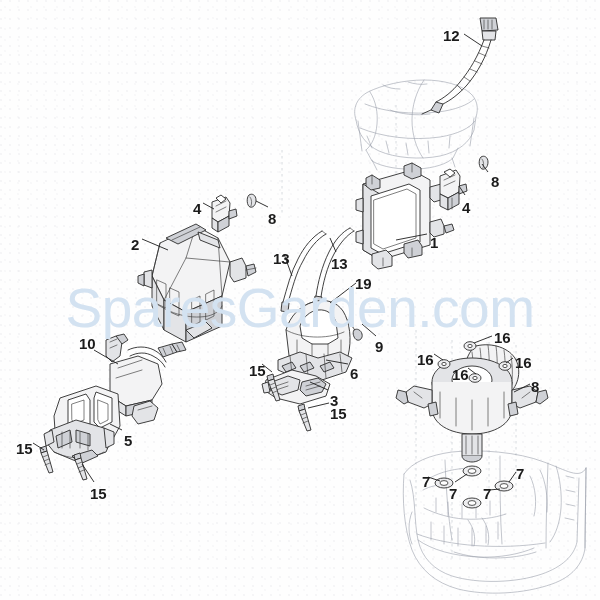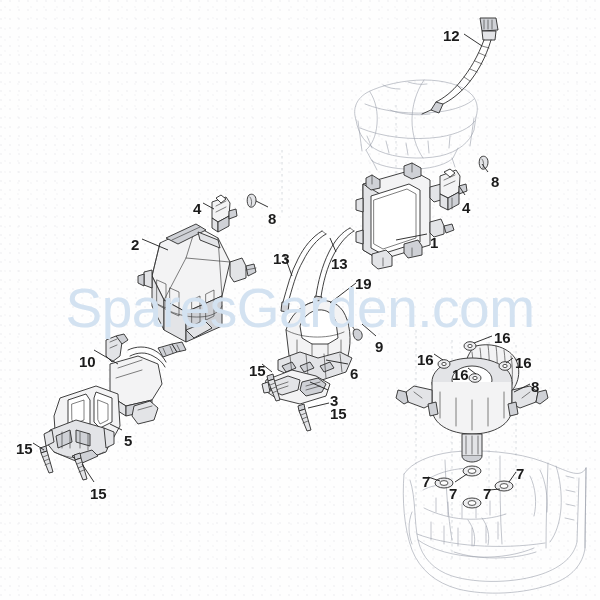--- a/index.html
+++ b/index.html
@@ -423,21 +423,21 @@
     <div class="callout" style="left:491px; top:174px;">8</div>
     <div class="callout" style="left:462px; top:200px;">4</div>
     <div class="callout" style="left:430px; top:235px;">1</div>
     <div class="callout" style="left:268px; top:211px;">8</div>
     <div class="callout" style="left:193px; top:201px;">4</div>
     <div class="callout" style="left:131px; top:237px;">2</div>
     <div class="callout" style="left:273px; top:251px;">13</div>
     <div class="callout" style="left:331px; top:256px;">13</div>
     <div class="callout" style="left:355px; top:276px;">19</div>
     <div class="callout" style="left:375px; top:339px;">9</div>
-    <div class="callout" style="left:79px;  top:354px;">10</div>
+    <div class="callout" style="left:79px;  top:336px;">10</div>
     <div class="callout" style="left:249px; top:363px;">15</div>
     <div class="callout" style="left:350px; top:366px;">6</div>
     <div class="callout" style="left:330px; top:393px;">3</div>
     <div class="callout" style="left:330px; top:406px;">15</div>
     <div class="callout" style="left:124px; top:433px;">5</div>
     <div class="callout" style="left:16px;  top:441px;">15</div>
     <div class="callout" style="left:90px;  top:486px;">15</div>
     <div class="callout" style="left:494px; top:330px;">16</div>
     <div class="callout" style="left:417px; top:352px;">16</div>
     <div class="callout" style="left:452px; top:367px;">16</div>

